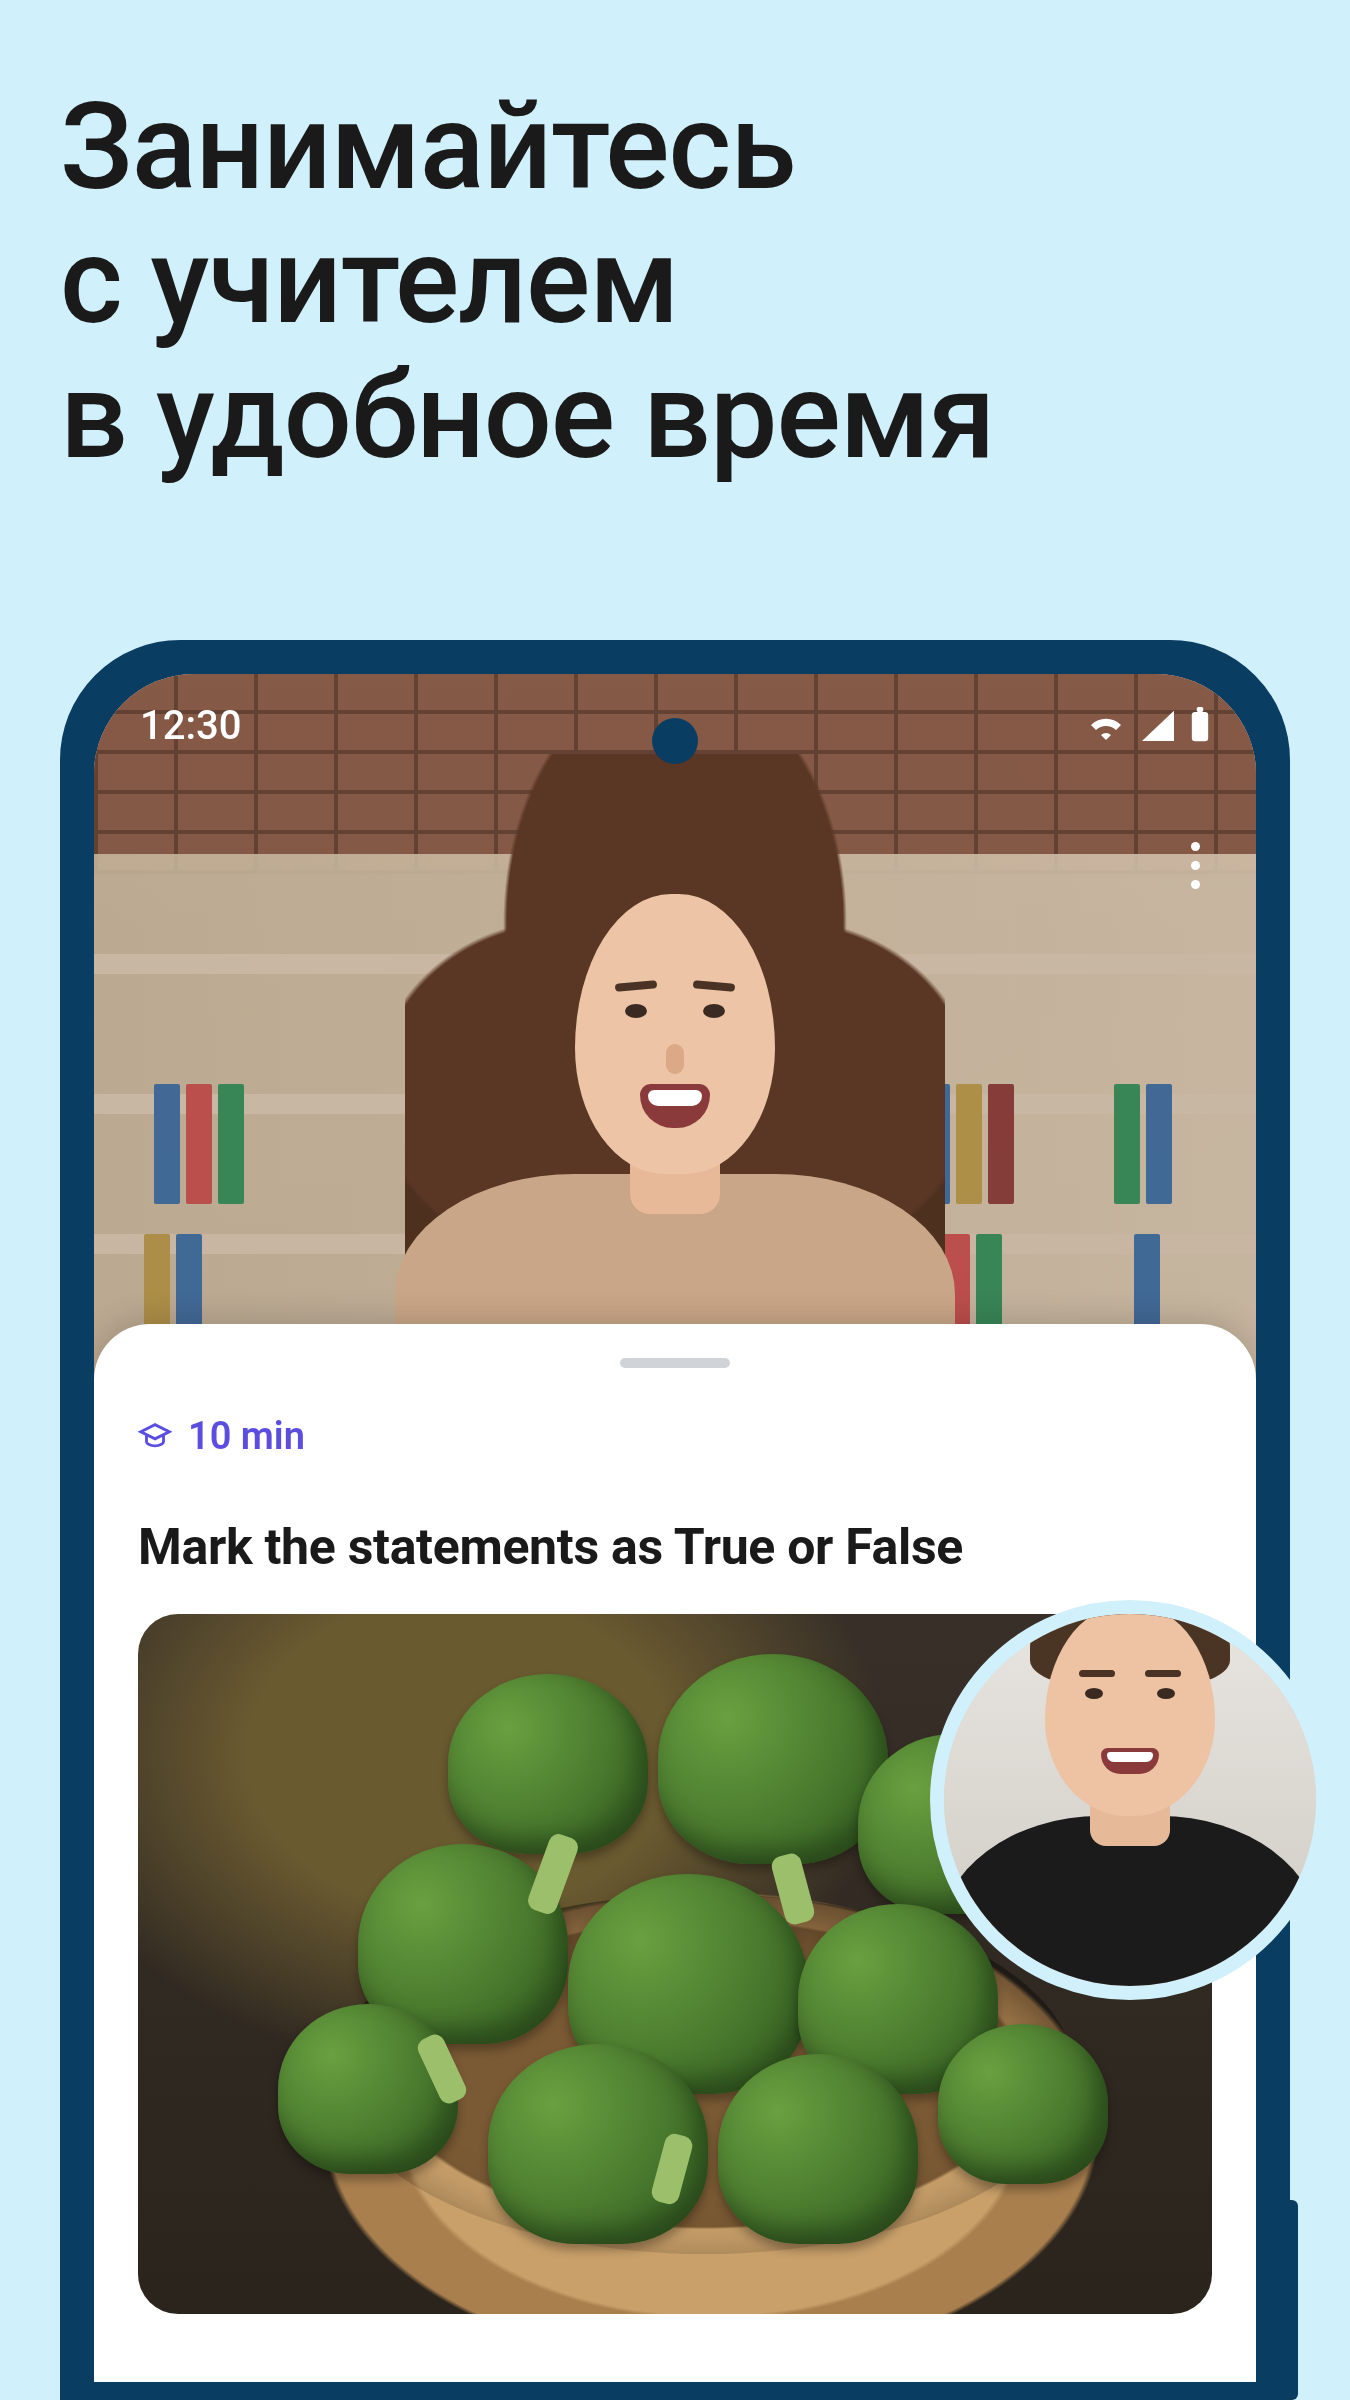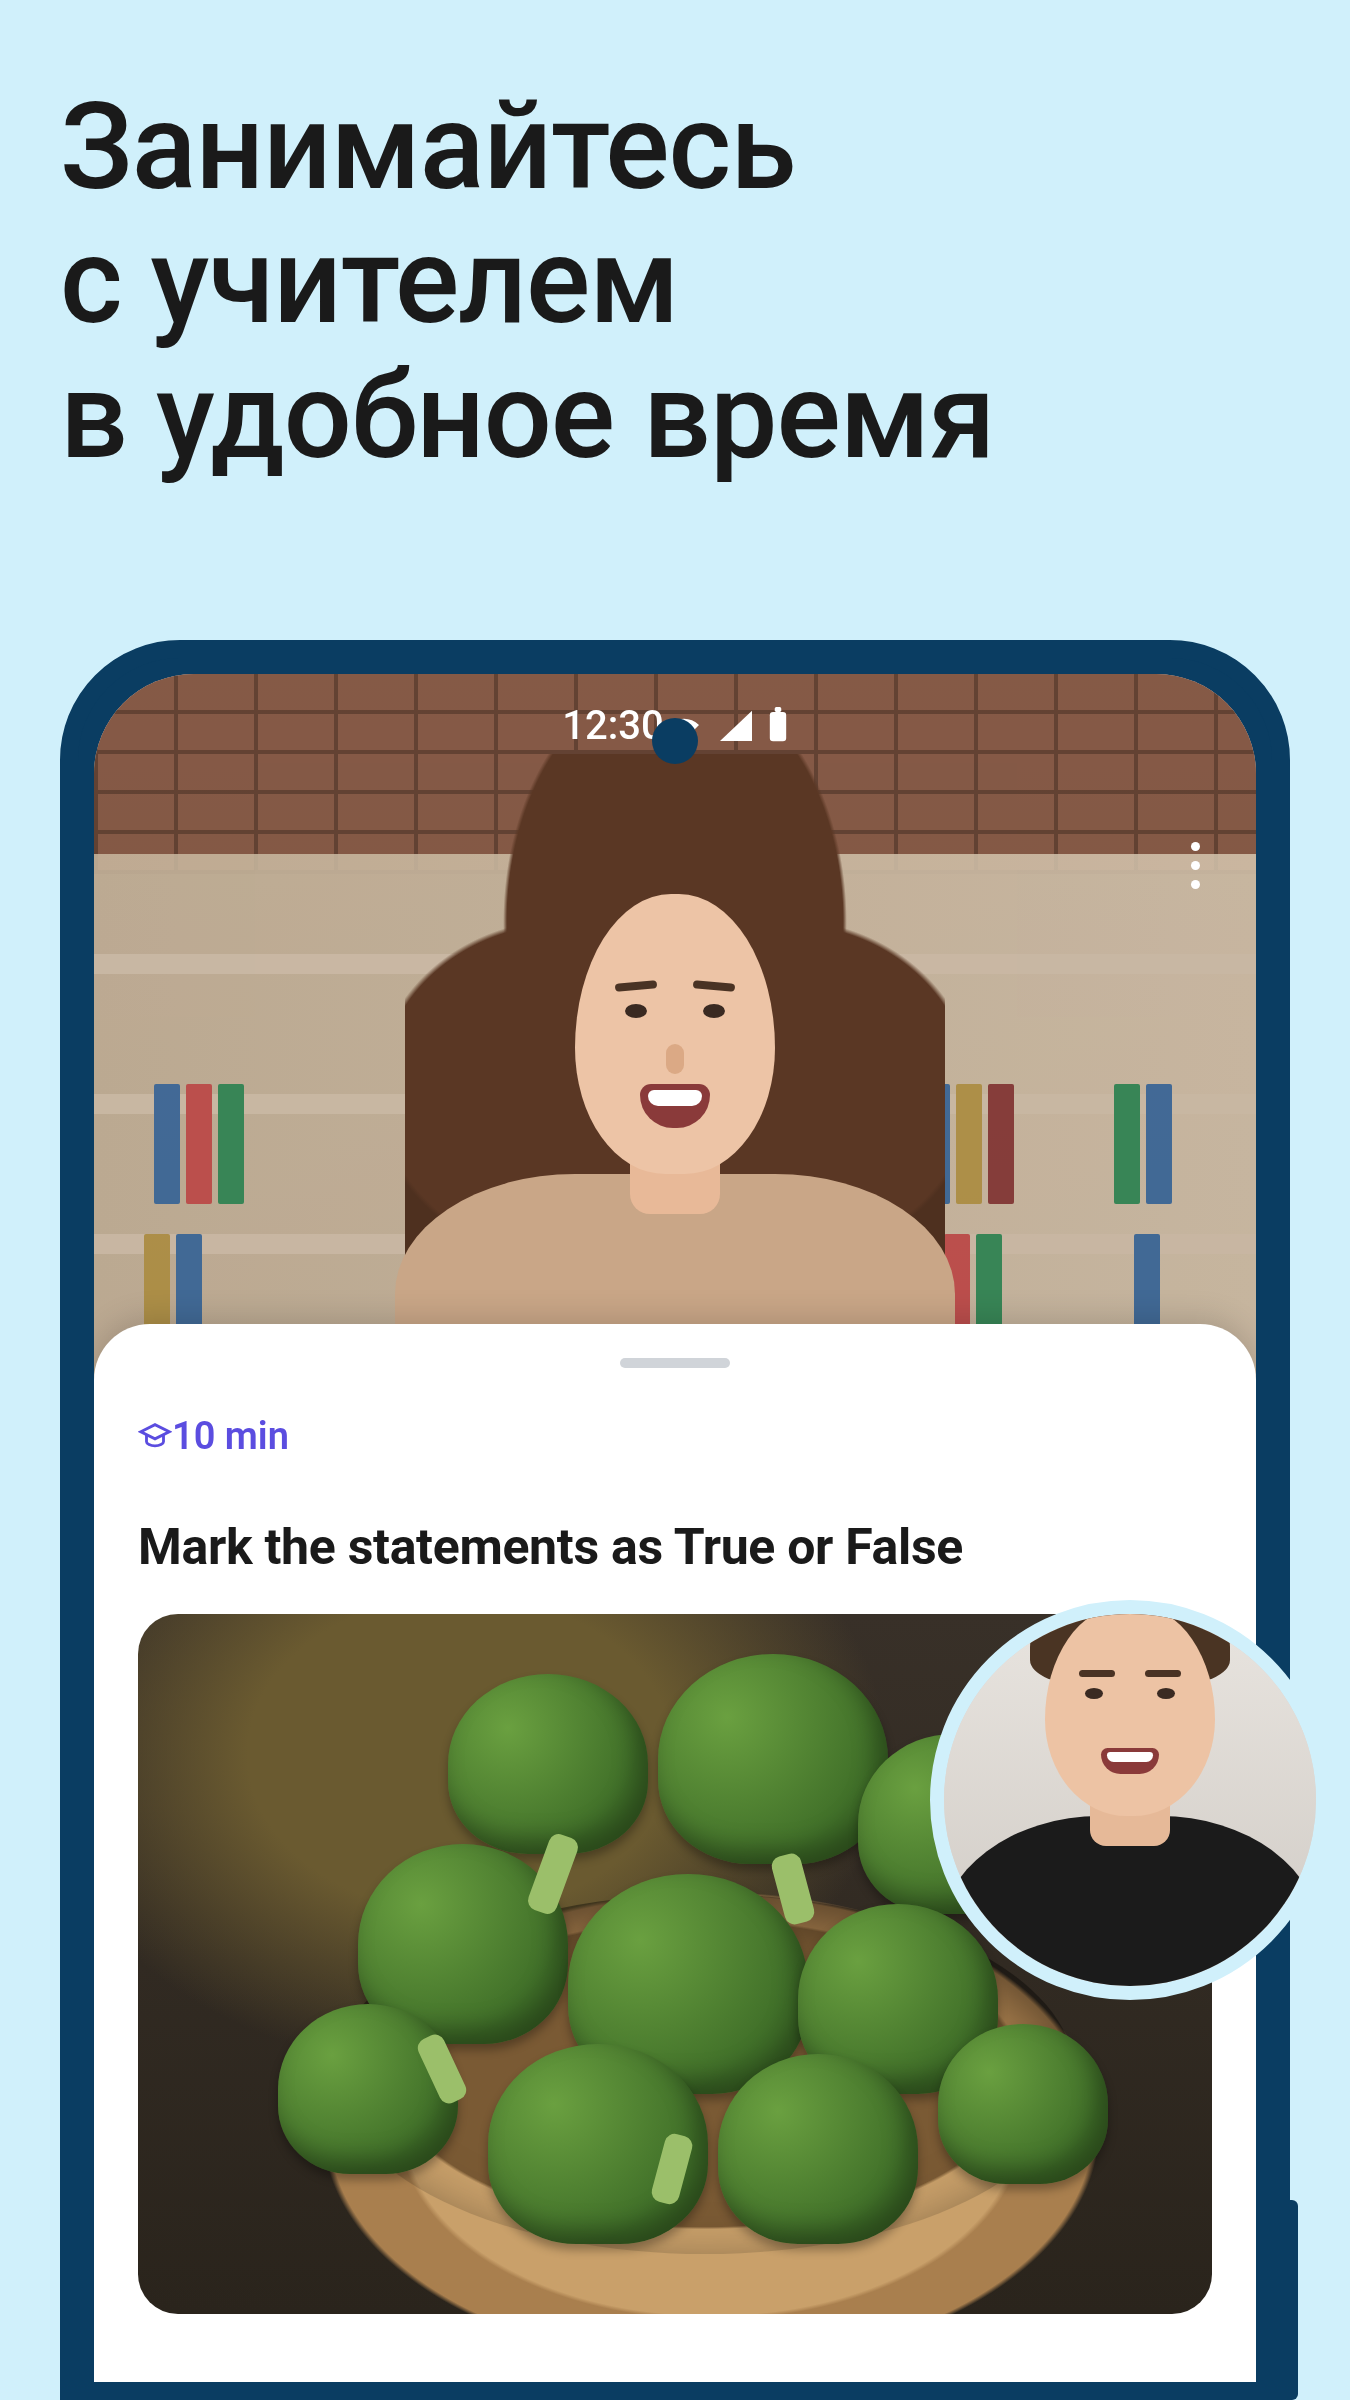--- a/index.html
+++ b/index.html
@@ -112,21 +112,21 @@
     position:absolute; top:190px; left:50%; transform:translateX(-50%);
     width:70px; height:44px; background:#8a3a3a; border-radius:12px 12px 36px 36px;
   }
   .teacher .face .mouth::before {
     content:""; position:absolute; top:6px; left:8px; right:8px; height:16px;
     background:#fff; border-radius:6px 6px 10px 10px;
   }
   
   .status-bar {
     position:absolute; top:26px; left:46px; right:46px; height:50px;
-    display:flex; align-items:center; justify-content:center;
+    display:flex; align-items:center; justify-content:space-between;
     color:#fff; z-index:5;
   }
   .status-time { font-size:40px; font-weight:500; }
   .status-icons { display:flex; gap:14px; align-items:center; }
   .camera-notch {
     position:absolute; top:44px; left:50%; transform:translateX(-50%);
     width:46px; height:46px; background:#0a3d62; border-radius:50%; z-index:6;
   }
   .overflow-btn {
     position:absolute; top:160px; right:48px; z-index:5;
@@ -143,21 +143,21 @@
     box-shadow: 0 -6px 30px rgba(0,0,0,0.15);
   }
   .sheet-handle {
     width:110px; height:10px; background:#d0d4d9; border-radius:5px;
     margin:0 auto 46px;
   }
   .task-title {
     font-size:60px; font-weight:700; line-height:1.22; color:#1a1a1a;
     margin-bottom:30px; letter-spacing:-0.5px;
   }
-  .duration-row { display:flex; align-items:center; color:#5b4de0; margin-bottom:60px; }
+  .duration-row { display:flex; align-items:center; gap:16px; color:#5b4de0; margin-bottom:60px; }
   .duration-row svg { width:34px; height:34px; }
   .duration-text { font-size:38px; font-weight:600; }
   .question { font-size:50px; font-weight:700; color:#1a1a1a; margin-bottom:38px; letter-spacing:-0.3px;}
   .food-card {
     position:relative; width:100%; height:700px;
     border-radius:40px; overflow:hidden;
     background: radial-gradient(ellipse at 30% 20%, #6a5a30 0 20%, transparent 40%),
                 linear-gradient(#383028, #2a241c);
   }
   .bowl {

